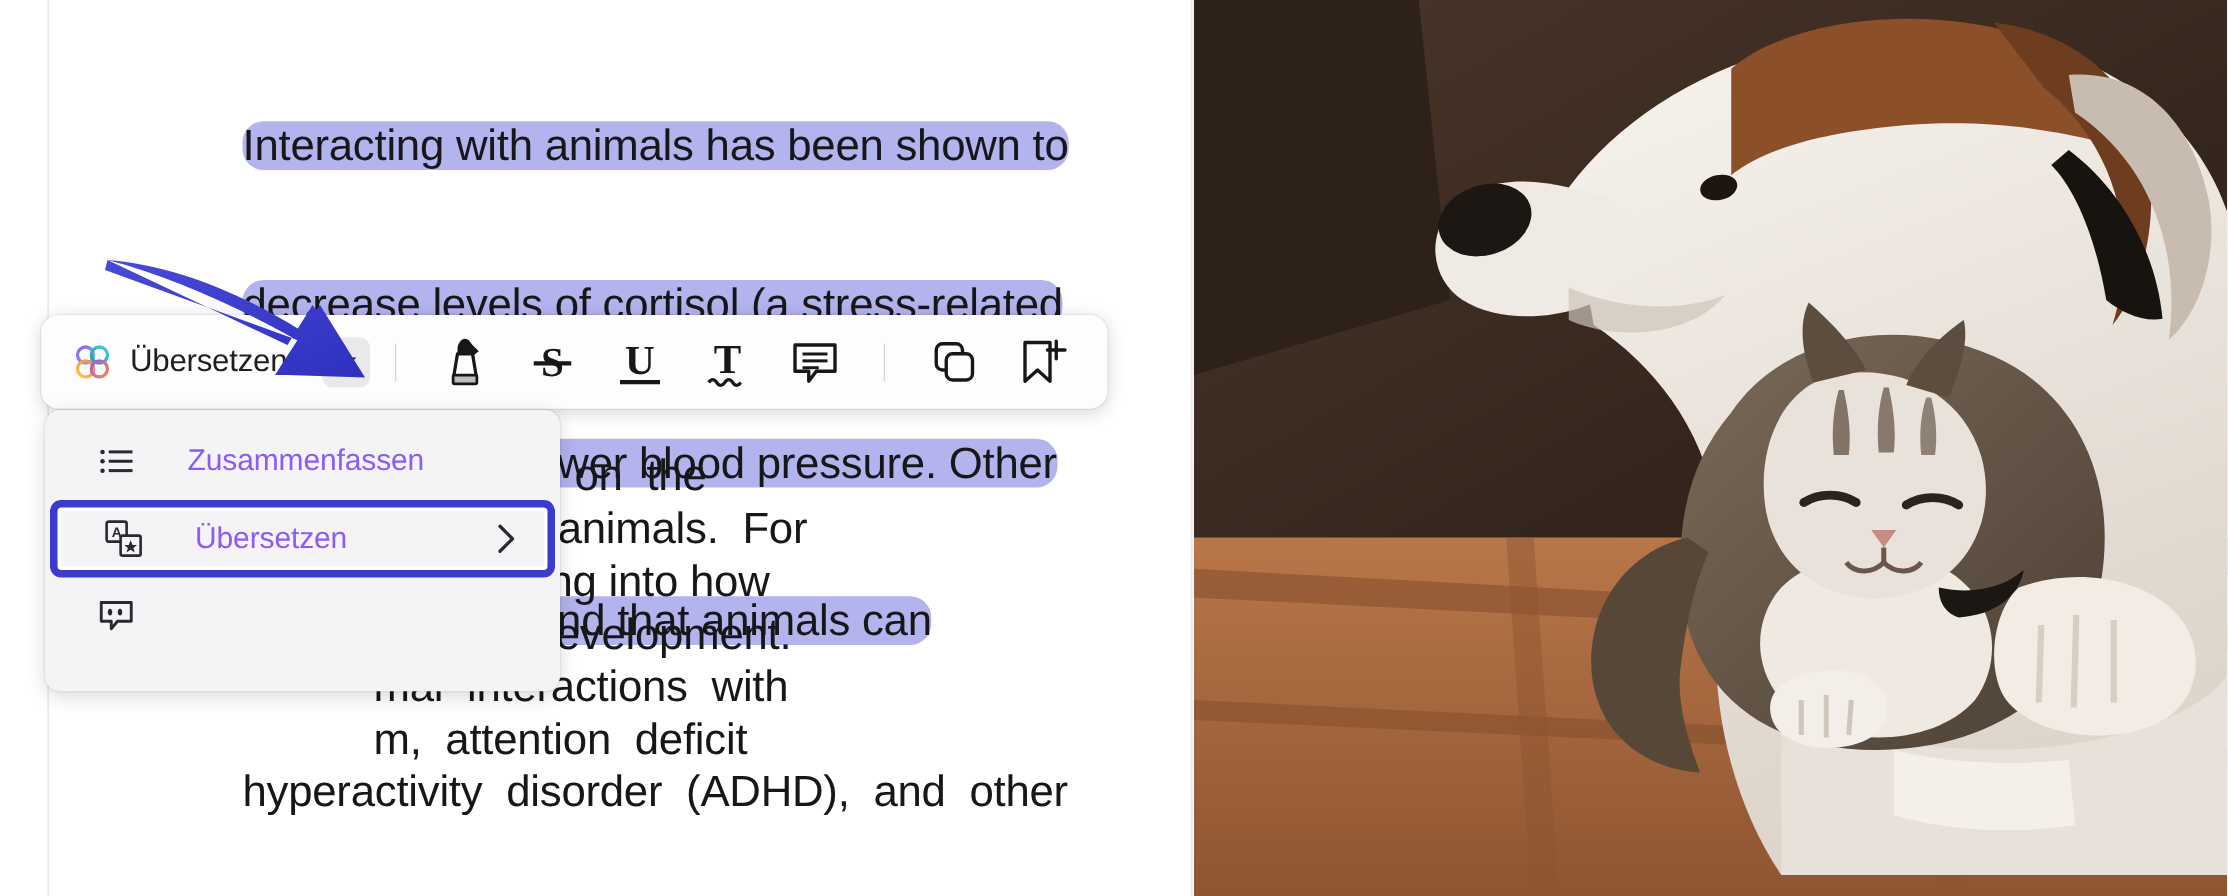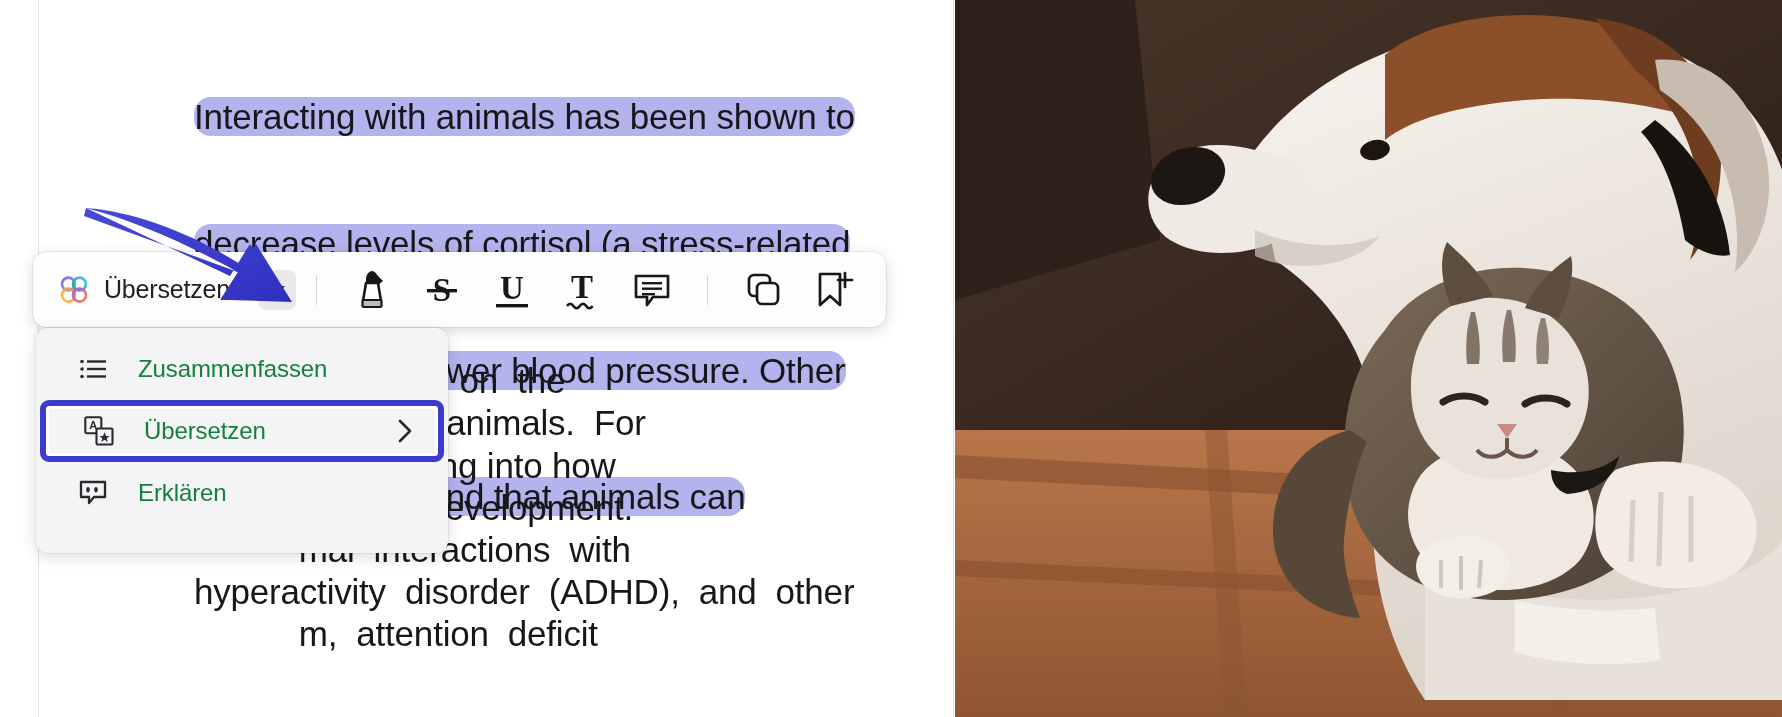--- a/index.html
+++ b/index.html
@@ -130,22 +130,23 @@
     padding: 10px 0;
     z-index: 35;
   }
   .menu-item {
     position: relative;
     display: flex; align-items: center;
     height: 62px;
     padding: 0 22px 0 42px;
     cursor: pointer;
     font-size: 24px;
-    color: #15803d;
+    color: #8b5cf6;
     letter-spacing: -0.1px;
+    gap: 12px;
   }
   .menu-item .mi-icon {
     width: 30px; height: 30px;
     flex: 0 0 30px;
     display: flex; align-items: center; justify-content: center;
     margin-right: 30px;
   }
   .menu-item .mi-label { flex: 1 1 auto; }
   .menu-item .mi-chev { width: 22px; height: 30px; display:flex; align-items:center; justify-content:center;}
 
@@ -176,22 +177,22 @@
       
     </div>
 
     <div class="doc-text-lower">
       <span class="doc-line-j" style="visibility:hidden">……………………………………</span>
       <span class="doc-line-j">                  used  on  the</span>
       <span class="doc-line-j">              e  with  animals.  For</span>
       <span class="doc-line-j">            are looking into how</span>
       <span class="doc-line-j">           ce child development.</span>
       <span class="doc-line-j">           mal  interactions  with</span>
+      <span class="doc-line-j">           m,  attention  deficit</span>
       <span class="doc-line-j">hyperactivity  disorder  (ADHD),  and  other</span>
-      <span class="doc-line-j">           m,  attention  deficit</span>
     </div>
   </div>
 
   <div class="photo">
     <svg width="827" height="717" viewBox="0 0 827 717" xmlns="http://www.w3.org/2000/svg">
       <defs>
         <linearGradient id="gFloor" x1="0" y1="0" x2="0" y2="1">
           <stop offset="0%" stop-color="#b9764a"></stop>
           <stop offset="100%" stop-color="#8e5531"></stop>
         </linearGradient>
@@ -417,18 +418,17 @@
     </div>
 
     <div class="menu-item">
       <span class="mi-icon">
         <svg width="28" height="26" viewBox="0 0 28 26">
           <path d="M2 2 H26 V17 H15 L10 23 L10 17 H2 Z" fill="none" stroke="#2a2a2e" stroke-width="2.3" stroke-linejoin="round"></path>
           <path d="M9 7 C11.4 7 11.4 12.4 9 12.4 C6.6 12.4 6.6 7 9 7 Z" fill="#2a2a2e"></path>
           <path d="M17 7 C19.4 7 19.4 12.4 17 12.4 C14.6 12.4 14.6 7 17 7 Z" fill="#2a2a2e"></path>
         </svg>
       </span>
-      <span class="mi-label">Erklären</span>
     </div>
 
   </div>
 
 </div>
 
 </body></html>

